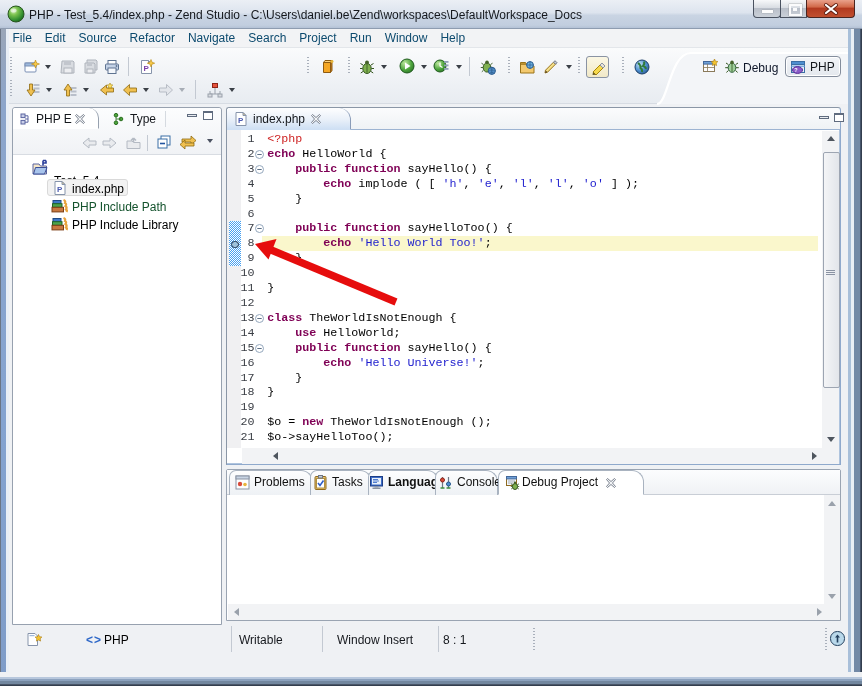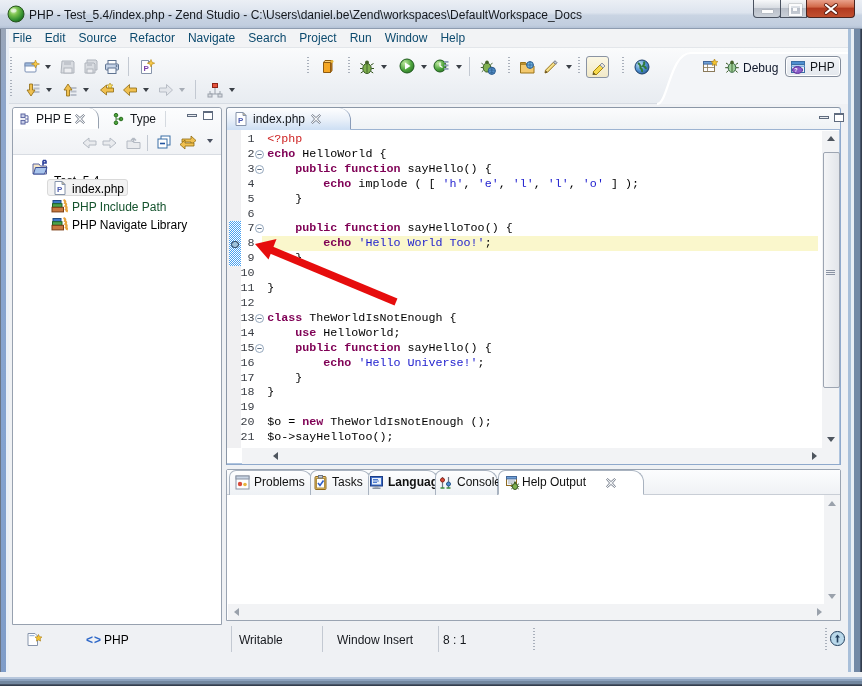--- a/index.html
+++ b/index.html
@@ -303,21 +303,21 @@
         <rect x="1" y="8.3" width="11.5" height="4.6" fill="#C87840" stroke="#7A3E14"></rect>
         <path d="M12.5 1 q2.5 1 1.5 3 q2 1 0.5 3 q2 1.5 0.5 3.5 q1.5 1 0.5 2.5" stroke="#E8A33D" stroke-width="2.2" fill="none"></path>
       </svg>
   <div class="ab" style="left:59px;top:92px;color:#14532d">PHP Include Path</div>
   <svg class="ab" style="left:38px;top:109px" width="17" height="15" viewBox="0 0 17 15">
         <rect x="2" y="1.5" width="8" height="3.2" fill="#3E78C8" stroke="#1E4A86"></rect>
         <rect x="1.5" y="4.7" width="9.5" height="3.6" fill="#4CA44C" stroke="#1E6428"></rect>
         <rect x="1" y="8.3" width="11.5" height="4.6" fill="#C87840" stroke="#7A3E14"></rect>
         <path d="M12.5 1 q2.5 1 1.5 3 q2 1 0.5 3 q2 1.5 0.5 3.5 q1.5 1 0.5 2.5" stroke="#E8A33D" stroke-width="2.2" fill="none"></path>
       </svg>
-  <div class="ab" style="left:59px;top:110px;color:#000">PHP Navigate Library</div>
+  <div class="ab" style="left:59px;top:110px;color:#000">PHP Include Library</div>
 </div>
 <div class="ab" style="left:226px;top:107px;width:615px;height:358px;background:#FFFFFF;border:1px solid #8A96A6;border-right-color:#8FA9CC;border-bottom-color:#8FA9CC;border-radius:3px 3px 0 0;box-shadow:inset -1px 0 0 #AFC4DE,inset 0 -1px 0 #AFC4DE;box-sizing:border-box">
   <div class="ab" style="left:0;top:0;width:613px;height:22px;background:linear-gradient(#FBFCFD,#EFF2F5);border-bottom:1px solid #9DB4D2;border-radius:3px 3px 0 0;box-sizing:border-box"></div>
   <div class="ab" style="left:0;top:0;width:124px;height:22px;background:linear-gradient(#FEFEFF 0%,#E9F0F9 55%,#CFE0F4 100%);border-right:1px solid #8A9CB8;border-bottom:1px solid #CFE0F4;border-radius:3px 12px 0 0;box-sizing:border-box"></div>
   <svg class="ab" style="left:8px;top:4px" width="12" height="14" viewBox="0 0 12 14">
         <path d="M1 0.5 h7 l3 3 v10 h-10z" fill="#FFFFFF" stroke="#8694AB"></path>
         <path d="M8 0.5 l3 3 h-3z" fill="#E2C98A" stroke="#8694AB"></path>
         <text x="3" y="10.5" font-family="Liberation Sans" font-size="8" font-weight="bold" fill="#4A5AB0">P</text>
       </svg>
   <div class="ab" style="left:26px;top:4px;color:#15181D">index.php</div>
@@ -450,21 +450,21 @@
   <div class="ab tabtxt" style="left:230px;top:5px">Console</div>
   <div class="ab" style="left:271px;top:0;width:146px;height:25px;background:#FFFFFF;border:1px solid #A9B3C0;border-bottom:1px solid #FFFFFF;border-radius:7px 12px 0 0;box-sizing:border-box"></div>
   <svg class="ab" style="left:278px;top:5px" width="15" height="15" viewBox="0 0 15 15">
         <rect x="1.5" y="1.5" width="10" height="9" fill="#F4F7FB" stroke="#8E6A20"></rect>
         <rect x="1.5" y="1.5" width="10" height="2.4" fill="#6FA0D8" stroke="#44689A"></rect>
         <path d="M3 6 h7 M3 8 h5" stroke="#9AA1AB" stroke-width="0.9"></path>
         <ellipse cx="10" cy="11.5" rx="2.6" ry="3" fill="#7FB04F" stroke="#33551F"></ellipse>
         <circle cx="10" cy="7.8" r="1.2" fill="#46632A"></circle>
         <path d="M7.6 9.8 L6 8.8 M7.4 11.5 H5.8 M7.6 13 l-1.4 1 M12.4 9.8 L14 8.8 M12.6 11.5 H14.2 M12.4 13 l1.4 1" stroke="#33551F" stroke-width="0.8"></path>
       </svg>
-  <div class="ab tabtxt" style="left:295px;top:5px">Help Output</div>
+  <div class="ab tabtxt" style="left:295px;top:5px">Debug Project</div>
   <svg class="ab" style="left:379px;top:8px" width="10" height="10" viewBox="0 0 10 10">
         <path d="M1.5 0.5 L5 3.5 L8.5 0.5 L9.5 1.5 L6.5 5 L9.5 8.5 L8.5 9.5 L5 6.5 L1.5 9.5 L0.5 8.5 L3.5 5 L0.5 1.5z" fill="#F2F4F6" stroke="#6E7685" stroke-width="0.9"></path>
       </svg>
 
   <div class="sb-track" style="left:1px;top:134px;width:596px;height:16px"></div>
   <div class="sb-btn" style="left:2px;top:134px"></div>
   <div class="arrow-gl" style="left:7px;top:138px;border-top:4px solid rgba(0,0,0,0);border-bottom:4px solid rgba(0,0,0,0);border-right:5px solid #9AA1AB"></div>
   <div class="sb-btn" style="left:584px;top:134px"></div>
   <div class="arrow-gl" style="left:590px;top:138px;border-top:4px solid rgba(0,0,0,0);border-bottom:4px solid rgba(0,0,0,0);border-left:5px solid #9AA1AB"></div>
   <div class="sb-track" style="left:597px;top:25px;width:16px;height:125px"></div>

